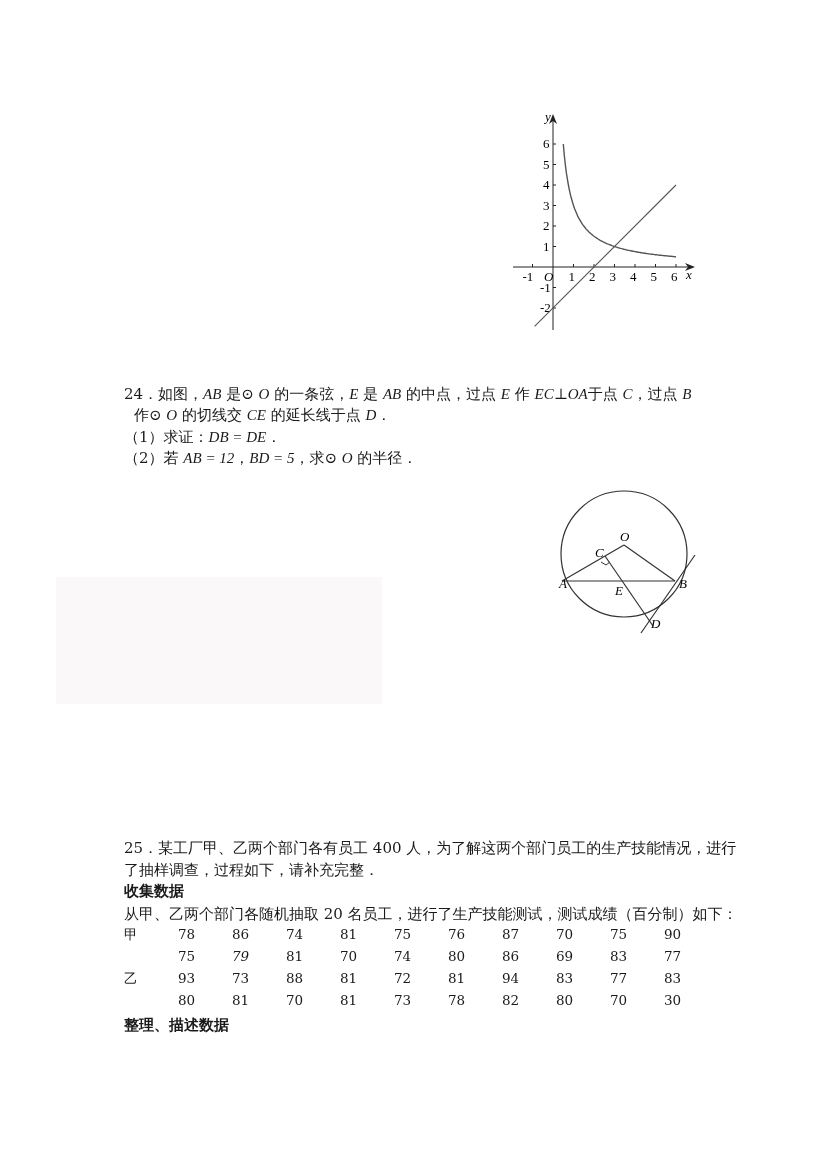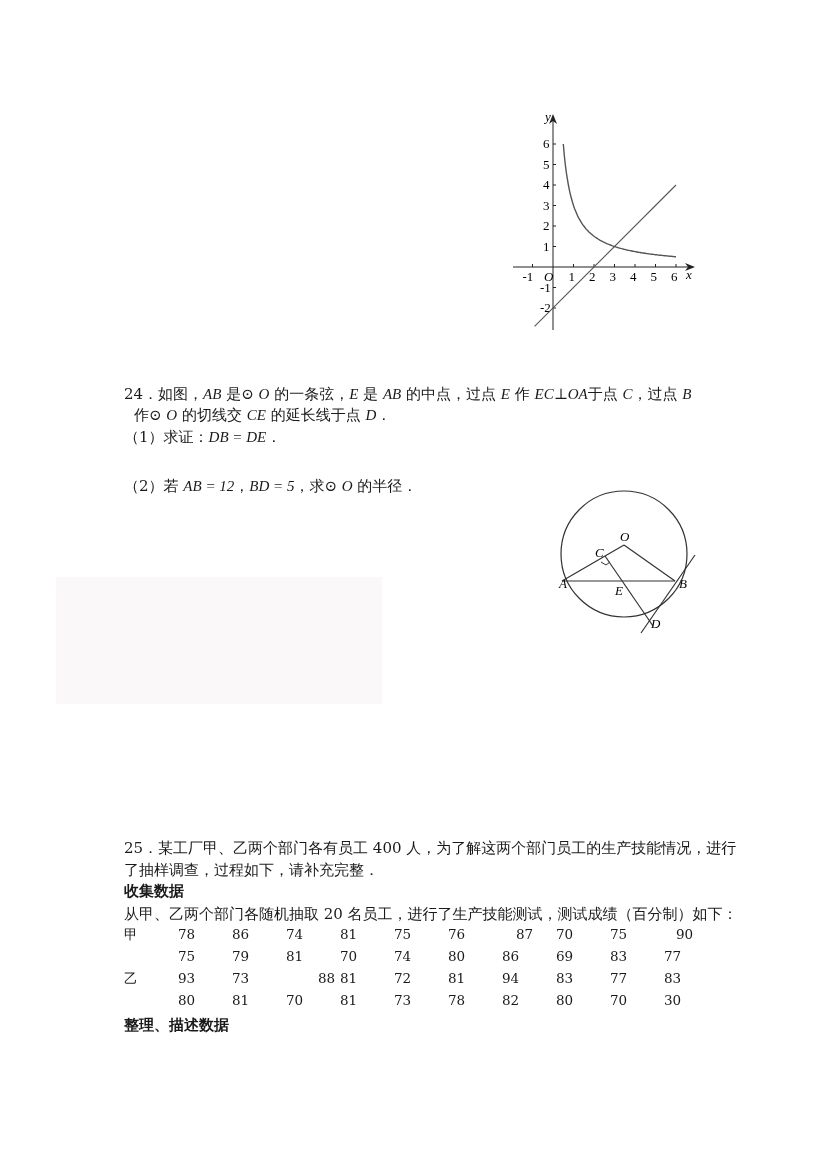--- a/index.html
+++ b/index.html
@@ -57,21 +57,21 @@
       <text x="186" y="174" font-size="13" font-style="italic">x</text>
       <text x="45" y="16" font-size="13" font-style="italic">y</text>
       <path d="M63.3,39.0L64.3,50.2L65.3,59.5L66.3,67.4L67.4,74.1L68.4,80.0L69.4,85.1L70.4,89.6L71.5,93.7L72.5,97.3L73.5,100.5L74.5,103.4L75.6,106.1L76.6,108.5L77.6,110.8L78.6,112.8L79.7,114.7L80.7,116.4L81.7,118.1L82.7,119.6L83.8,121.0L84.8,122.3L85.8,123.6L86.8,124.7L87.9,125.8L88.9,126.9L89.9,127.8L90.9,128.8L92.0,129.6L93.0,130.5L94.0,131.3L95.0,132.0L96.1,132.7L97.1,133.4L98.1,134.0L99.1,134.7L100.2,135.3L101.2,135.8L102.2,136.4L103.2,136.9L104.3,137.4L105.3,137.9L106.3,138.3L107.3,138.8L108.3,139.2L109.4,139.6L110.4,140.0L111.4,140.4L112.4,140.8L113.5,141.2L114.5,141.5L115.5,141.8L116.5,142.2L117.6,142.5L118.6,142.8L119.6,143.1L120.6,143.4L121.7,143.6L122.7,143.9L123.7,144.2L124.7,144.4L125.8,144.7L126.8,144.9L127.8,145.2L128.8,145.4L129.9,145.6L130.9,145.8L131.9,146.0L132.9,146.2L134.0,146.4L135.0,146.6L136.0,146.8L137.0,147.0L138.1,147.2L139.1,147.4L140.1,147.5L141.1,147.7L142.2,147.9L143.2,148.0L144.2,148.2L145.2,148.3L146.3,148.5L147.3,148.6L148.3,148.8L149.3,148.9L150.4,149.1L151.4,149.2L152.4,149.3L153.4,149.4L154.5,149.6L155.5,149.7L156.5,149.8L157.5,149.9L158.6,150.1L159.6,150.2L160.6,150.3L161.6,150.4L162.7,150.5L163.7,150.6L164.7,150.7L165.7,150.8L166.8,150.9L167.8,151.0L168.8,151.1L169.8,151.2L170.9,151.3L171.9,151.4L172.9,151.5L173.9,151.6L175.0,151.7L176.0,151.7" fill="none" stroke="#555" stroke-width="1.4"></path>
       <line x1="34.55" y1="221.45" x2="176" y2="80" stroke="#555" stroke-width="1.1"></line>
     </g>
 </svg>
 
 <div class="abs txt" style="left:124px;top:384px;" id="q24l1"><span>24．如图，</span><span class="i">AB</span><span> 是⊙ </span><span class="i">O</span><span> 的一条弦，</span><span class="i">E</span><span> 是 </span><span class="i">AB</span><span> 的中点，过点 </span><span class="i">E</span><span> 作 </span><span class="i">EC⊥OA</span><span>于点 </span><span class="i">C</span><span>，过点 </span><span class="i">B</span></div>
 <div class="abs txt" style="left:134px;top:405px;" id="q24l2"><span>作⊙ </span><span class="i">O</span><span> 的切线交 </span><span class="i">CE</span><span> 的延长线于点 </span><span class="i">D</span><span>．</span></div>
 <div class="abs txt" style="left:124px;top:427px;" id="q24p1"><span>（1）求证：</span><span class="i">DB = DE</span><span>．</span></div>
-<div class="abs txt" style="left:124px;top:448px;margin-top:28px;" id="q24p2"><span>（2）若 </span><span class="i">AB = 12</span><span>，</span><span class="i">BD = 5</span><span>，求⊙ </span><span class="i">O</span><span> 的半径．</span></div>
+<div class="abs txt" style="left:124px;top:448px;" id="q24p2"><span>（2）若 </span><span class="i">AB = 12</span><span>，</span><span class="i">BD = 5</span><span>，求⊙ </span><span class="i">O</span><span> 的半径．</span></div>
 
 <svg class="abs" style="left:545px;top:475px;" width="165" height="165" viewBox="0 0 165 165">
   <circle cx="79" cy="79" r="63" fill="none" stroke="#333" stroke-width="1.2"></circle>
   <line x1="17" y1="106" x2="130" y2="106" stroke="#333" stroke-width="1.2"></line>
   <line x1="79" y1="70" x2="17" y2="106" stroke="#333" stroke-width="1.2"></line>
   <line x1="79" y1="70" x2="130" y2="106" stroke="#333" stroke-width="1.2"></line>
   <line x1="60" y1="81" x2="108" y2="151" stroke="#333" stroke-width="1.2"></line>
   <line x1="150" y1="80" x2="96" y2="158" stroke="#333" stroke-width="1.2"></line>
   <polyline points="56,87 61,90 65,87" fill="none" stroke="#333" stroke-width="1"></polyline>
   <text x="75" y="66" font-size="13" font-style="italic">O</text>
@@ -91,43 +91,43 @@
 
 <div id="score-table">
     <div class="score-row" style="top: 926px;">
       <span style="left: 0px;">甲</span>
       <span style="left: 54px;">78</span>
       <span style="left: 108px;">86</span>
       <span style="left: 162px;">74</span>
       <span style="left: 216px;">81</span>
       <span style="left: 270px;">75</span>
       <span style="left: 324px;">76</span>
-      <span style="left: 392px; text-align: right;">87</span>
+      <span style="left: 378px; text-align: right;">87</span>
       <span style="left: 432px;">70</span>
       <span style="left: 486px;">75</span>
-      <span style="left: 552px; text-align: center;">90</span>
+      <span style="left: 540px; text-align: center;">90</span>
     </div>
     <div class="score-row" style="top: 948px;">
       <span style="left: 0px;"></span>
       <span style="left: 54px;">75</span>
-      <span style="left: 108px;">79</span>
+      <span style="left: 108px; font-style: italic;">79</span>
       <span style="left: 162px;">81</span>
       <span style="left: 216px;">70</span>
       <span style="left: 270px;">74</span>
       <span style="left: 324px;">80</span>
       <span style="left: 378px;">86</span>
       <span style="left: 432px;">69</span>
       <span style="left: 486px;">83</span>
       <span style="left: 540px;">77</span>
     </div>
     <div class="score-row" style="top: 970px;">
       <span style="left: 0px;">乙</span>
       <span style="left: 54px;">93</span>
       <span style="left: 108px;">73</span>
-      <span style="left: 162px; margin-left: 32px;">88</span>
+      <span style="left: 162px;">88</span>
       <span style="left: 216px;">81</span>
       <span style="left: 270px;">72</span>
       <span style="left: 324px;">81</span>
       <span style="left: 378px;">94</span>
       <span style="left: 432px;">83</span>
       <span style="left: 486px;">77</span>
       <span style="left: 540px;">83</span>
     </div>
     <div class="score-row" style="top: 992px;">
       <span style="left: 0px;"></span>

